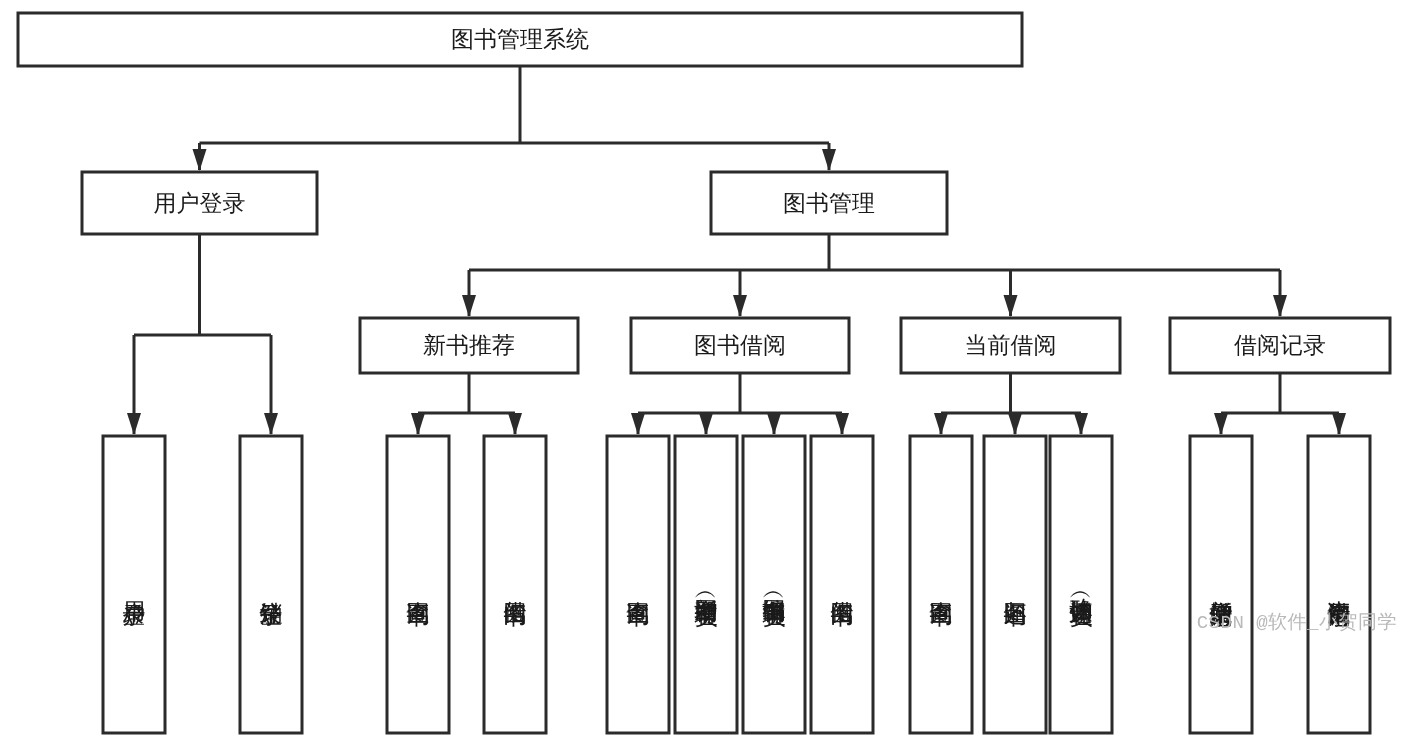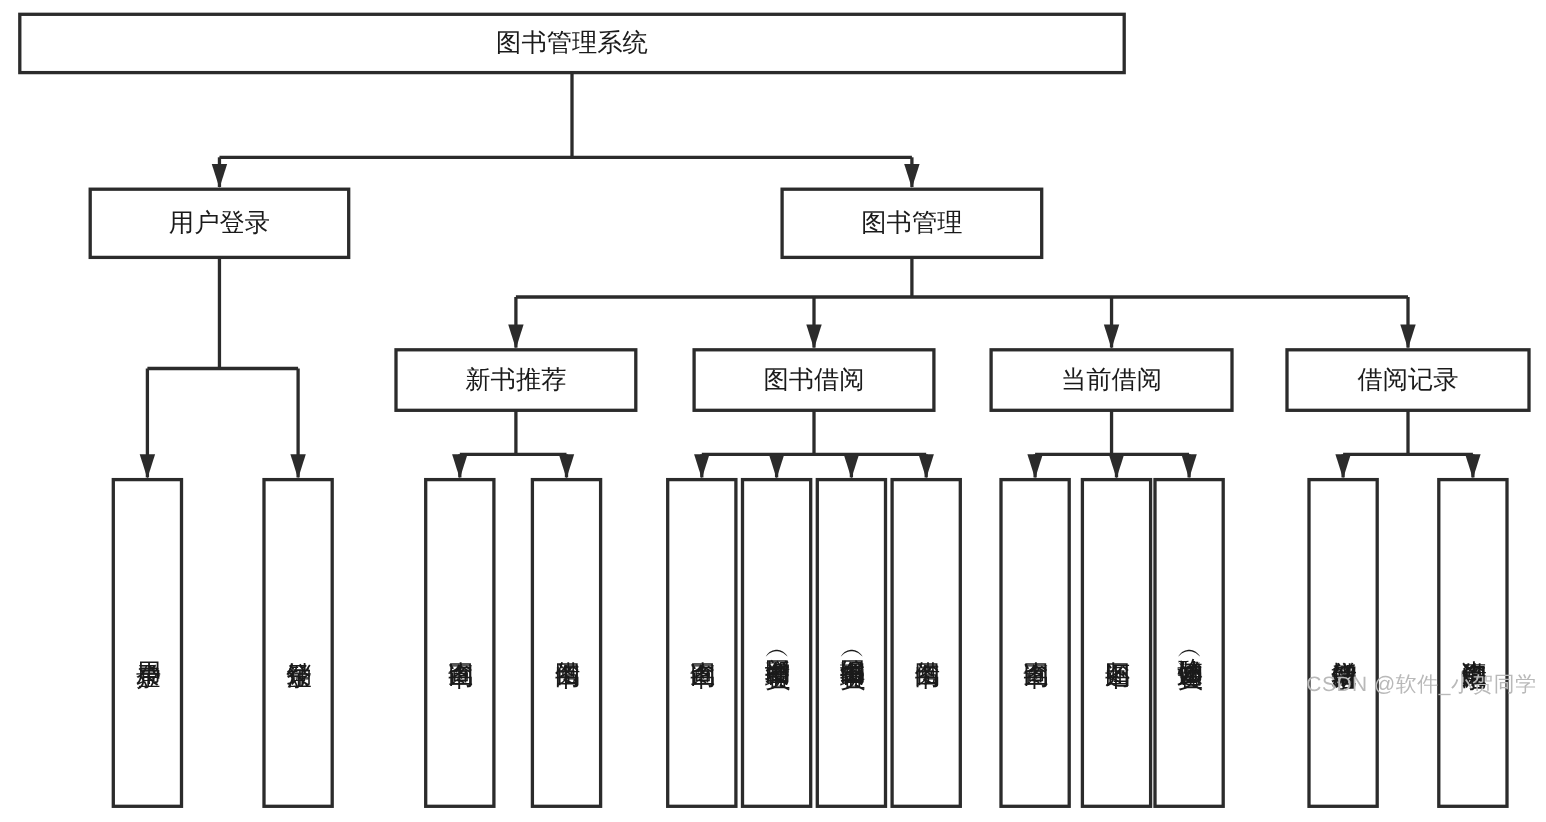--- a/index.html
+++ b/index.html
@@ -64,21 +64,21 @@
     justify-content: center;
     text-align: center;
     white-space: nowrap;
     pointer-events: none;
     user-select: none;
   }
   #watermark {
     position: absolute;
     right: 8px;
     bottom: 4px;
-    font-family: Liberation Sans, sans-serif;
+    font-family: Liberation Mono, monospace;
     font-size: 19px;
     color: #b9b9b9;
     white-space: nowrap;
     letter-spacing: 0.5px;
   }
 </style>
 </head>
 <body>
 
 <div id="diagram-root">

